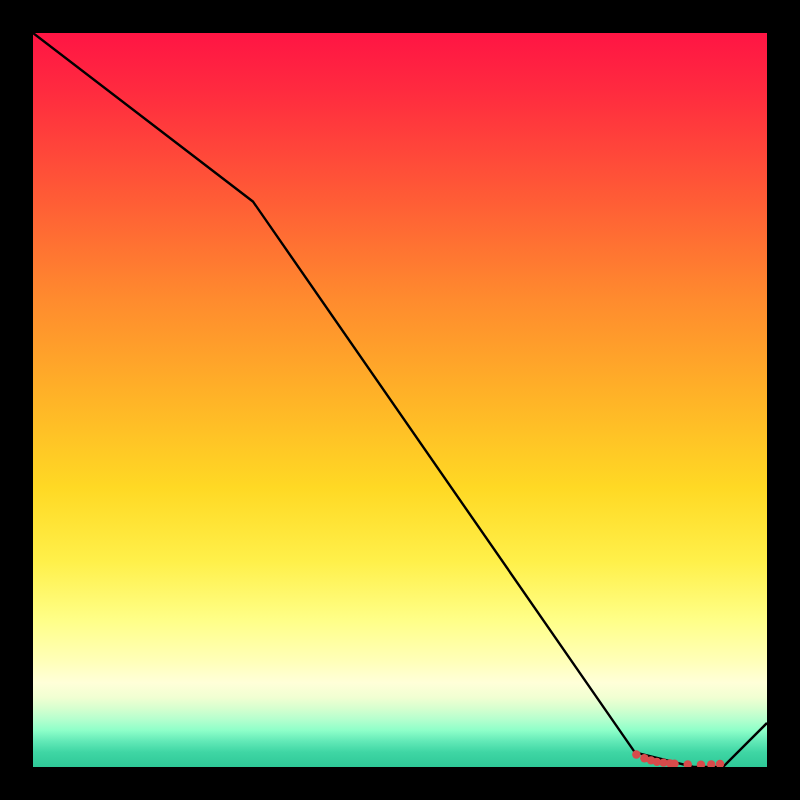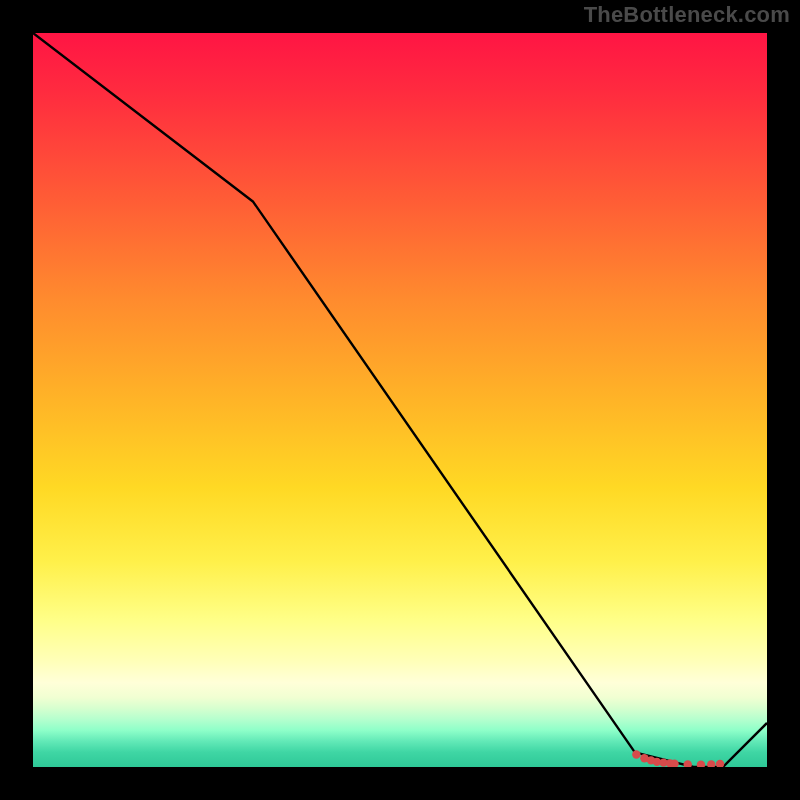--- a/index.html
+++ b/index.html
@@ -61,21 +61,20 @@
   }
   svg.overlay {
     position: absolute;
     inset: 0;
   }
 </style>
 </head>
 <body>
 
 <div class="frame">
-  <div class="attribution">TheBottleneck.com</div>
 
   <div class="plot-area">
     <div class="gradient-bg"></div>
     <svg class="overlay" viewBox="0 0 734 734" preserveAspectRatio="none">
       <g id="curve-g">
           <path d="M0.00 0.00 L220.20 168.82 L601.88 719.32 L660.60 734.00 L689.96 734.00 L734.00 689.96" fill="none" stroke="#000" stroke-width="2.4" stroke-linejoin="round"></path>
         </g>
       <g id="markers-g">
           <circle cx="603.35" cy="721.52" r="4.2" fill="#d74b4b"></circle>
           <circle cx="611.42" cy="725.19" r="4.2" fill="#d74b4b"></circle>

